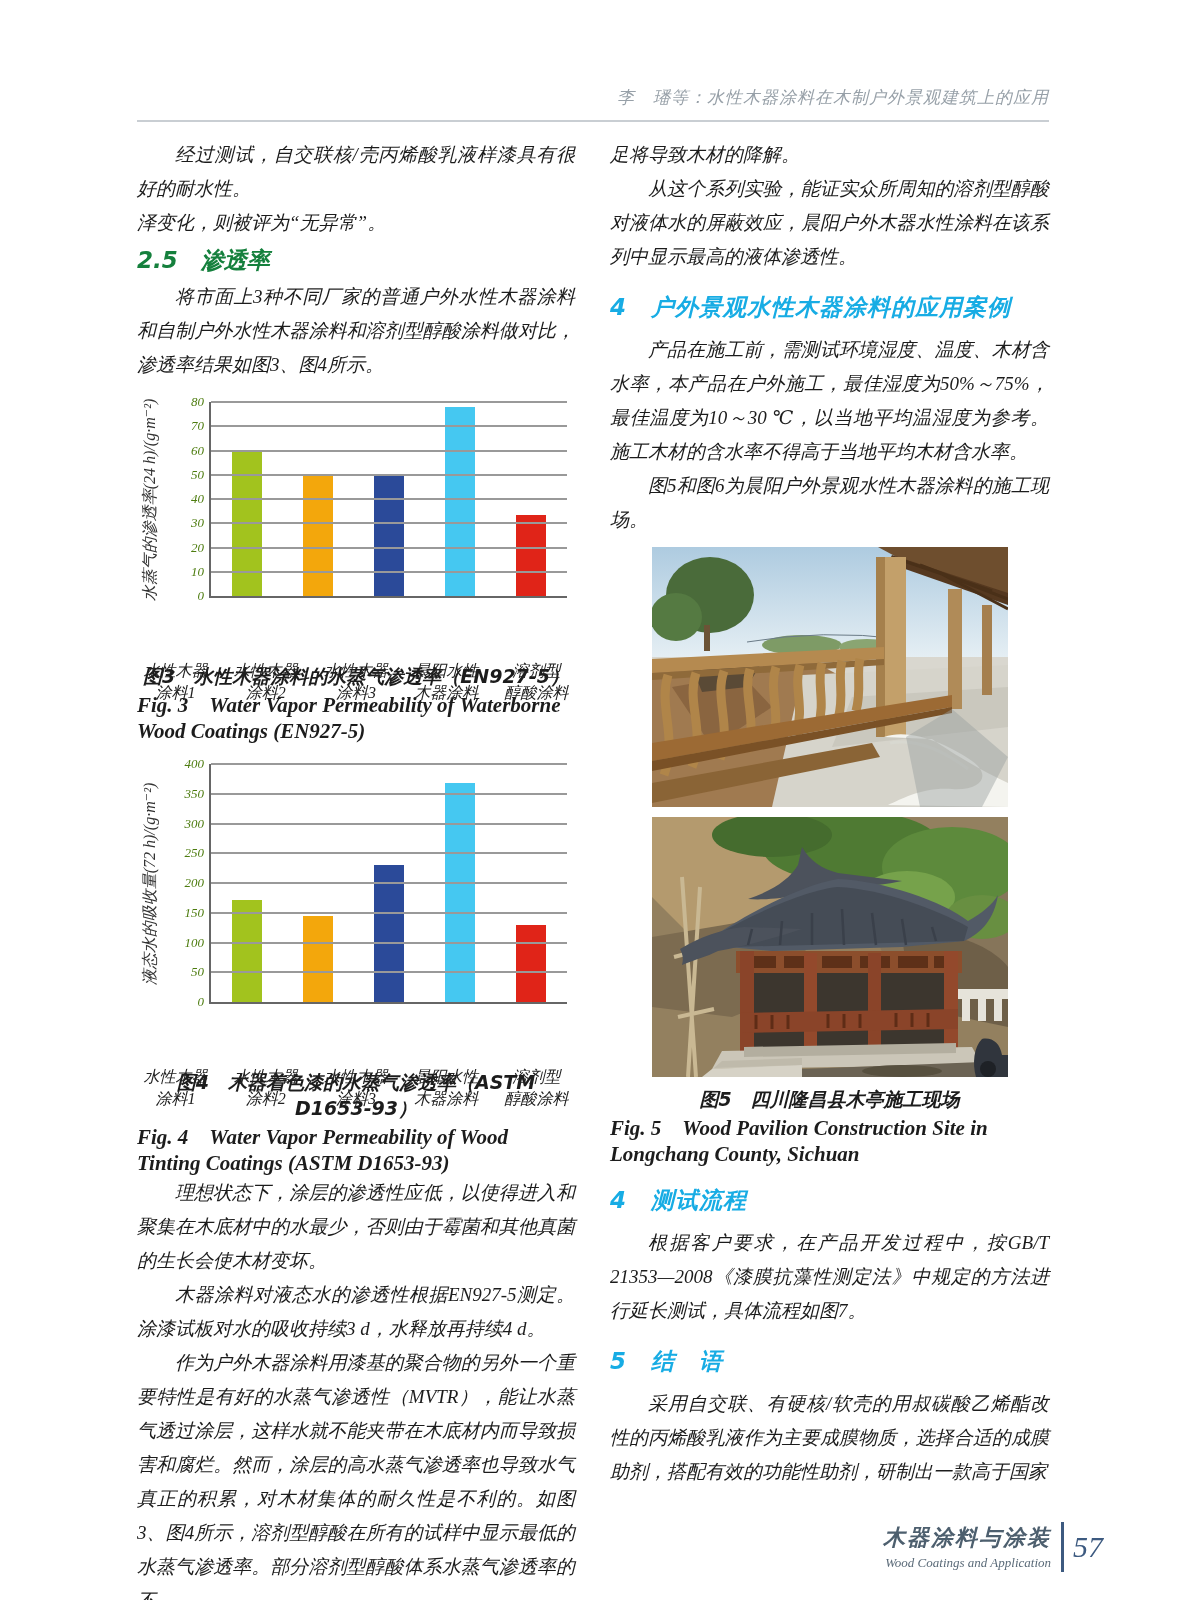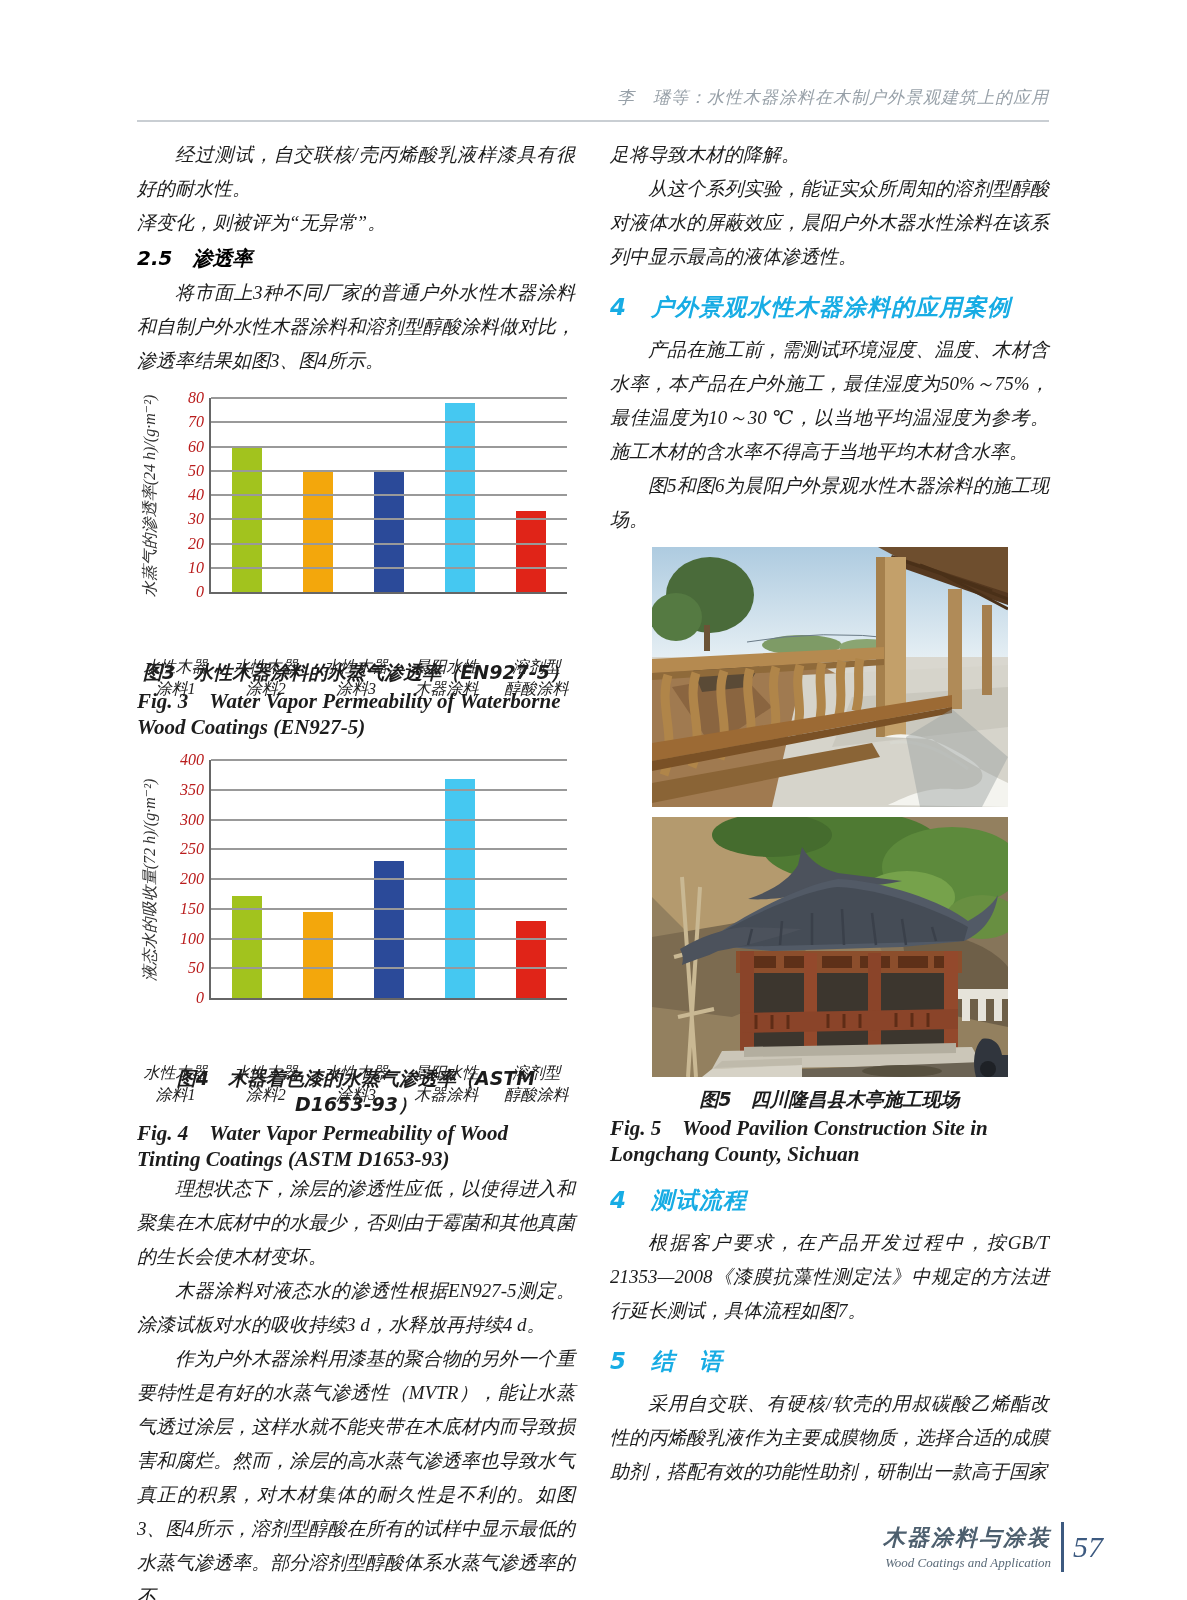--- a/index.html
+++ b/index.html
@@ -19,21 +19,21 @@
   .head-rule{position:absolute;top:104px;left:137px;width:912px;height:2px;background:#c9ced3;}
   .col{position:absolute;top:122px;}
   .col-left{left:137px;width:438px;}
   .col-right{left:610px;width:439px;}
   p.body{
     margin:0;font-size:19px;line-height:34px;text-align:justify;
     text-indent:2em;
   }
   p.noind{text-indent:0;}
   .subhead{
-    margin:5px 0 4px 0;font-size:20px;font-weight:bold;color:#000000;
+    margin:5px 0 4px 0;font-size:23px;font-weight:bold;color:#15803d;
     font-family:"DejaVu Sans","Liberation Sans",sans-serif;
   }
   .sechead{
     margin:18px 0 10px 0;font-size:23px;font-weight:bold;color:#17ace4;
     font-family:"DejaVu Sans","Liberation Sans",sans-serif;letter-spacing:1px;
   }
   
   .chart{position:relative;margin-top:14px;}
   .chart1{height:258px;}
   .chart2{height:302px;}
@@ -42,21 +42,21 @@
     position:absolute;left:50%;top:50%;
     transform:translate(-50%,-50%) rotate(-90deg);
     white-space:nowrap;font-size:16px;color:#333;
   }
   .plot{
     position:absolute;left:72px;right:8px;top:6px;bottom:56px;
     border-left:2px solid #666;border-bottom:2px solid #666;
   }
   .grid{position:absolute;left:0;right:0;height:2px;background:#999;transform:translateY(1px);}
   .ytick{
-    position:absolute;right:100%;margin-right:7px;font-size:16px;color:#b91c1c;
+    position:absolute;right:100%;margin-right:7px;font-size:13px;color:#4d7c0f;
     transform:translateY(50%);
   }
   .bars{position:absolute;left:0;right:0;top:0;bottom:0;display:flex;justify-content:space-around;align-items:flex-end;}
   .slot{flex:1;display:flex;justify-content:center;align-items:flex-end;height:100%;}
   .bar{width:30px;}
   .xlabs{position:absolute;top:100%;left:0;right:0;display:flex;justify-content:flex-start;margin-top:6px;gap:13px;}
   .xlab{flex:1;text-align:center;white-space:pre-line;font-size:16px;line-height:22px;color:#222;}
   
   .cap-cn{margin-top:10px;text-align:center;font-weight:bold;font-size:19px;
     font-family:"DejaVu Sans","Liberation Sans",sans-serif;}

